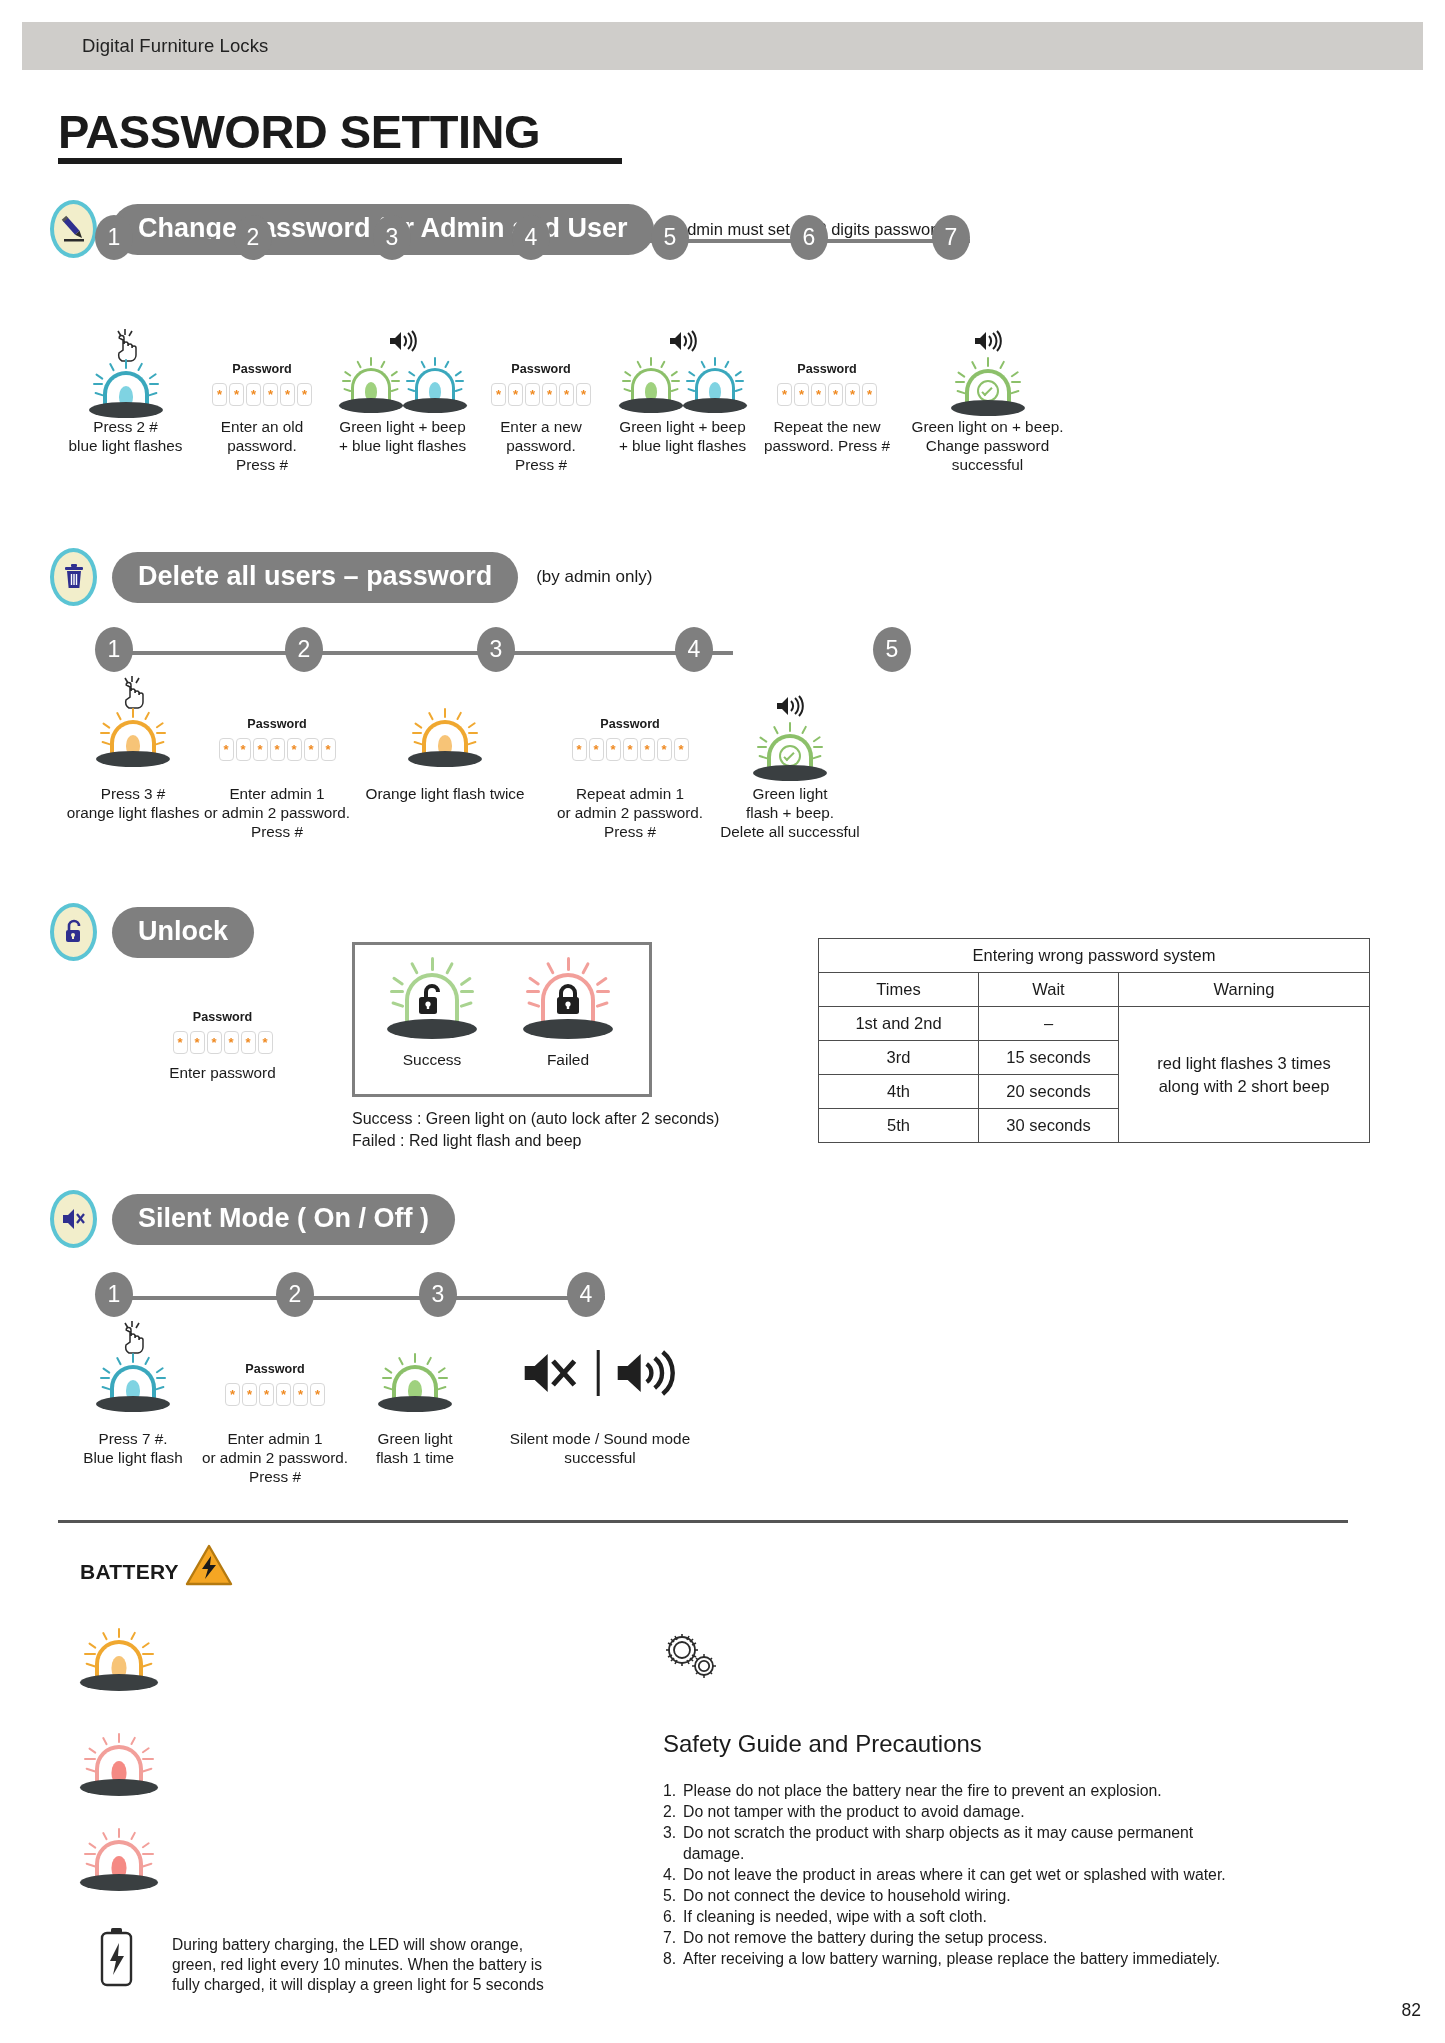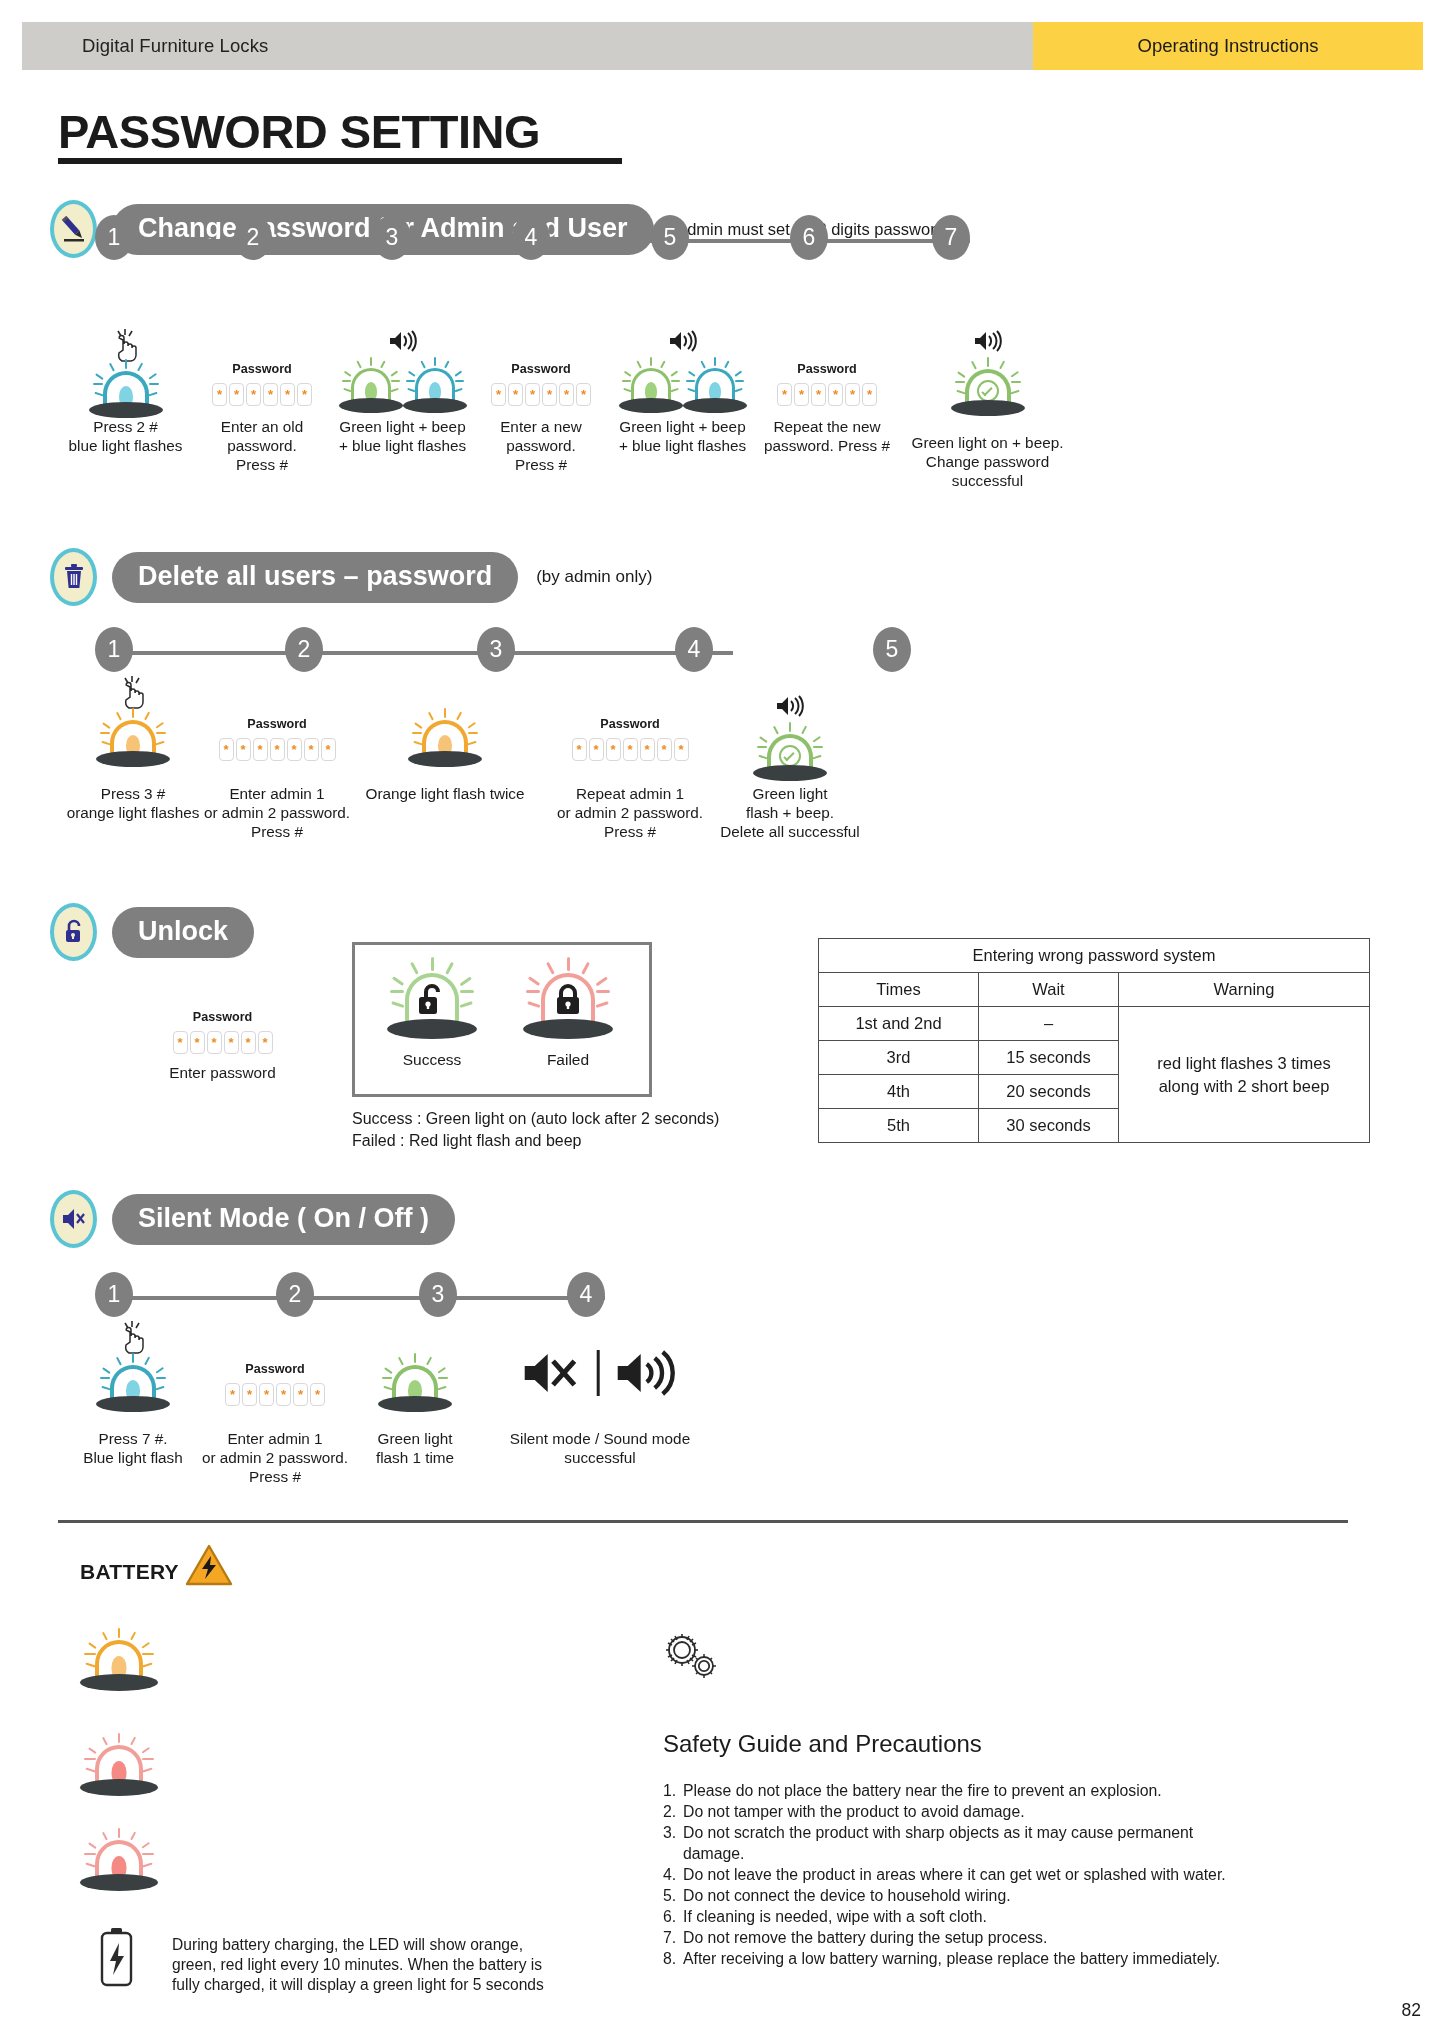--- a/index.html
+++ b/index.html
@@ -88,23 +88,20 @@
   .recommend .rtext { font-size:15.8px; line-height:1.32; }
 
   .pagenum { position:absolute; right:24px; bottom:22px; font-size:17.5px; color:#1b1b1b; }
 </style>
 </head>
 <body>
 
 <div class="header-bar">
   <div class="header-left">
     <span>Digital Furniture Locks</span>
-  </div>
-  <div class="header-right">
-    <span>Operating  Instructions</span>
   </div>
 </div>
 
 <div class="page-title">PASSWORD SETTING</div>
 <div class="title-rule"></div>
 
 <div class="sec-head" style="left:50px; top:200px;">
   <div class="sec-badge">
     <svg width="26" height="30" viewBox="0 0 26 30">
         <g transform="rotate(-42 13 15)">
@@ -318,21 +315,21 @@
       <span class="ray" style="left:10px;top:23px;width:10px;height:2.4px;"></span>
       <span class="ray" style="left:66px;top:23px;width:10px;height:2.4px;"></span>
       <span class="ray" style="left:11px;top:33px;width:9px;height:2.4px;transform:rotate(18deg);"></span>
       <span class="ray" style="left:66px;top:33px;width:9px;height:2.4px;transform:rotate(-18deg);"></span>
       <span class="dome" style="top:11px;width:46px;height:37px;border-width:4px;border-color:#8cc06a;"></span>
       <span style="position:absolute;left:50%;transform:translateX(-50%);top:22px;width:22px;height:22px;border-radius:50%;border:2.4px solid #8cc06a;"></span>
       <span style="position:absolute;left:50%;transform:translateX(-50%) rotate(-45deg);top:30px;margin-left:-1px;width:11px;height:5px;border-left:2.4px solid #8cc06a;border-bottom:2.4px solid #8cc06a;"></span>
       <span class="base" style="top:42px;width:74px;height:16px;"></span>
     </div>
   </div>
-  <div class="cap" style="white-space:pre-line;margin-top:16px;">Green light on + beep.
+  <div class="cap" style="white-space:pre-line;">Green light on + beep.
 Change password
 successful</div>
 </div>
 
 <div class="sec-head" style="left:50px; top:548px;">
   <div class="sec-badge">
     <svg width="24" height="28" viewBox="0 0 24 28">
       <rect x="3" y="4" width="18" height="3" rx="1" fill="#2f2f8f"></rect>
       <rect x="9" y="1" width="6" height="3" rx="1" fill="#2f2f8f"></rect>
       <path d="M5 8 h14 l-1.6 17 h-10.8 z" fill="#2f2f8f"></path>

